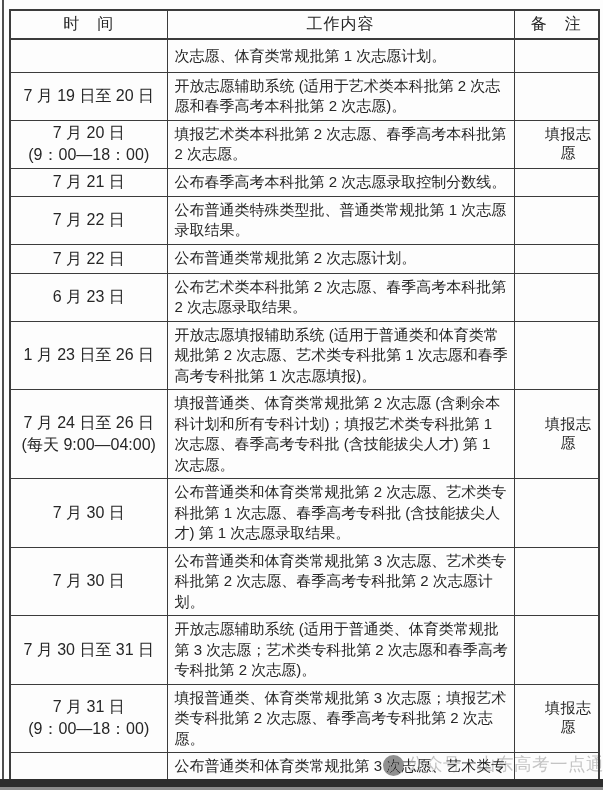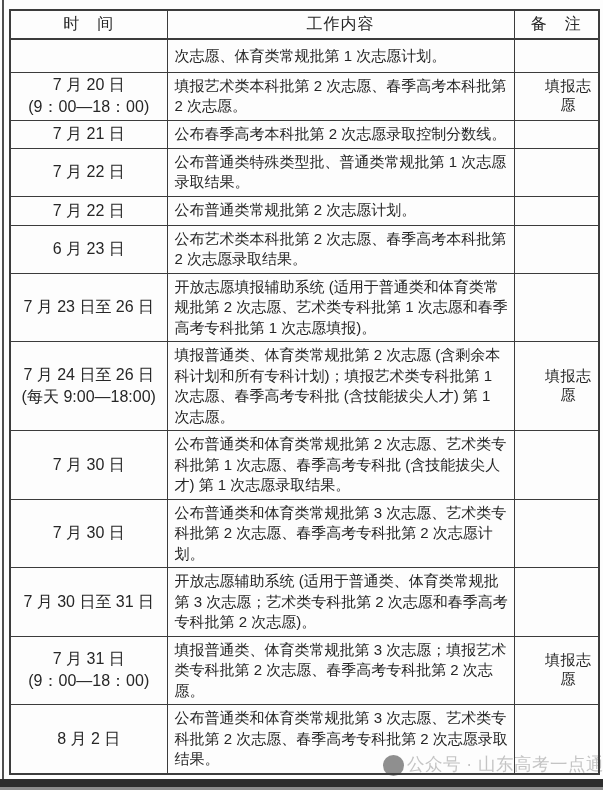--- a/index.html
+++ b/index.html
@@ -106,20 +106,25 @@
         <th>备　注</th>
       </tr>
     </thead>
     <tbody>
     <tr style="height: 33px;">
       <td class="time-cell"></td>
       <td class="content-cell">次志愿、体育类常规批第 1 次志愿计划。</td>
       <td class="remark-cell"></td>
     </tr>
 
+    <tr style="height: 43px;">
+      <td class="time-cell">7 月 19 日至 20 日</td>
+      <td class="content-cell">开放志愿辅助系统 (适用于艺术类本科批第 2 次志愿和春季高考本科批第 2 次志愿)。</td>
+      <td class="remark-cell"></td>
+    </tr>
 
     <tr style="height: 46px;">
       <td class="time-cell">7 月 20 日
 (9：00—18：00)</td>
       <td class="content-cell">填报艺术类本科批第 2 次志愿、春季高考本科批第 2 次志愿。</td>
       <td class="remark-cell">填报志愿</td>
     </tr>
 
     <tr style="height: 28px; margin-left: 36px;">
       <td class="time-cell">7 月 21 日</td>
@@ -139,28 +144,28 @@
       <td class="remark-cell"></td>
     </tr>
 
     <tr style="height: 43px;">
       <td class="time-cell">6 月 23 日</td>
       <td class="content-cell">公布艺术类本科批第 2 次志愿、春季高考本科批第 2 次志愿录取结果。</td>
       <td class="remark-cell"></td>
     </tr>
 
     <tr style="height: 66px;">
-      <td class="time-cell">7 月 23 日至 26 日</td>
+      <td class="time-cell">1 月 23 日至 26 日</td>
       <td class="content-cell">开放志愿填报辅助系统 (适用于普通类和体育类常规批第 2 次志愿、艺术类专科批第 1 次志愿和春季高考专科批第 1 次志愿填报)。</td>
       <td class="remark-cell"></td>
     </tr>
 
     <tr style="height: 67px;">
       <td class="time-cell">7 月 24 日至 26 日
-(每天 9:00—18:00)</td>
+(每天 9:00—04:00)</td>
       <td class="content-cell">填报普通类、体育类常规批第 2 次志愿 (含剩余本科计划和所有专科计划)；填报艺术类专科批第 1 次志愿、春季高考专科批 (含技能拔尖人才) 第 1 次志愿。</td>
       <td class="remark-cell">填报志愿</td>
     </tr>
 
     <tr style="height: 67px;">
       <td class="time-cell">7 月 30 日</td>
       <td class="content-cell">公布普通类和体育类常规批第 2 次志愿、艺术类专科批第 1 次志愿、春季高考专科批 (含技能拔尖人才) 第 1 次志愿录取结果。</td>
       <td class="remark-cell"></td>
     </tr>
 

